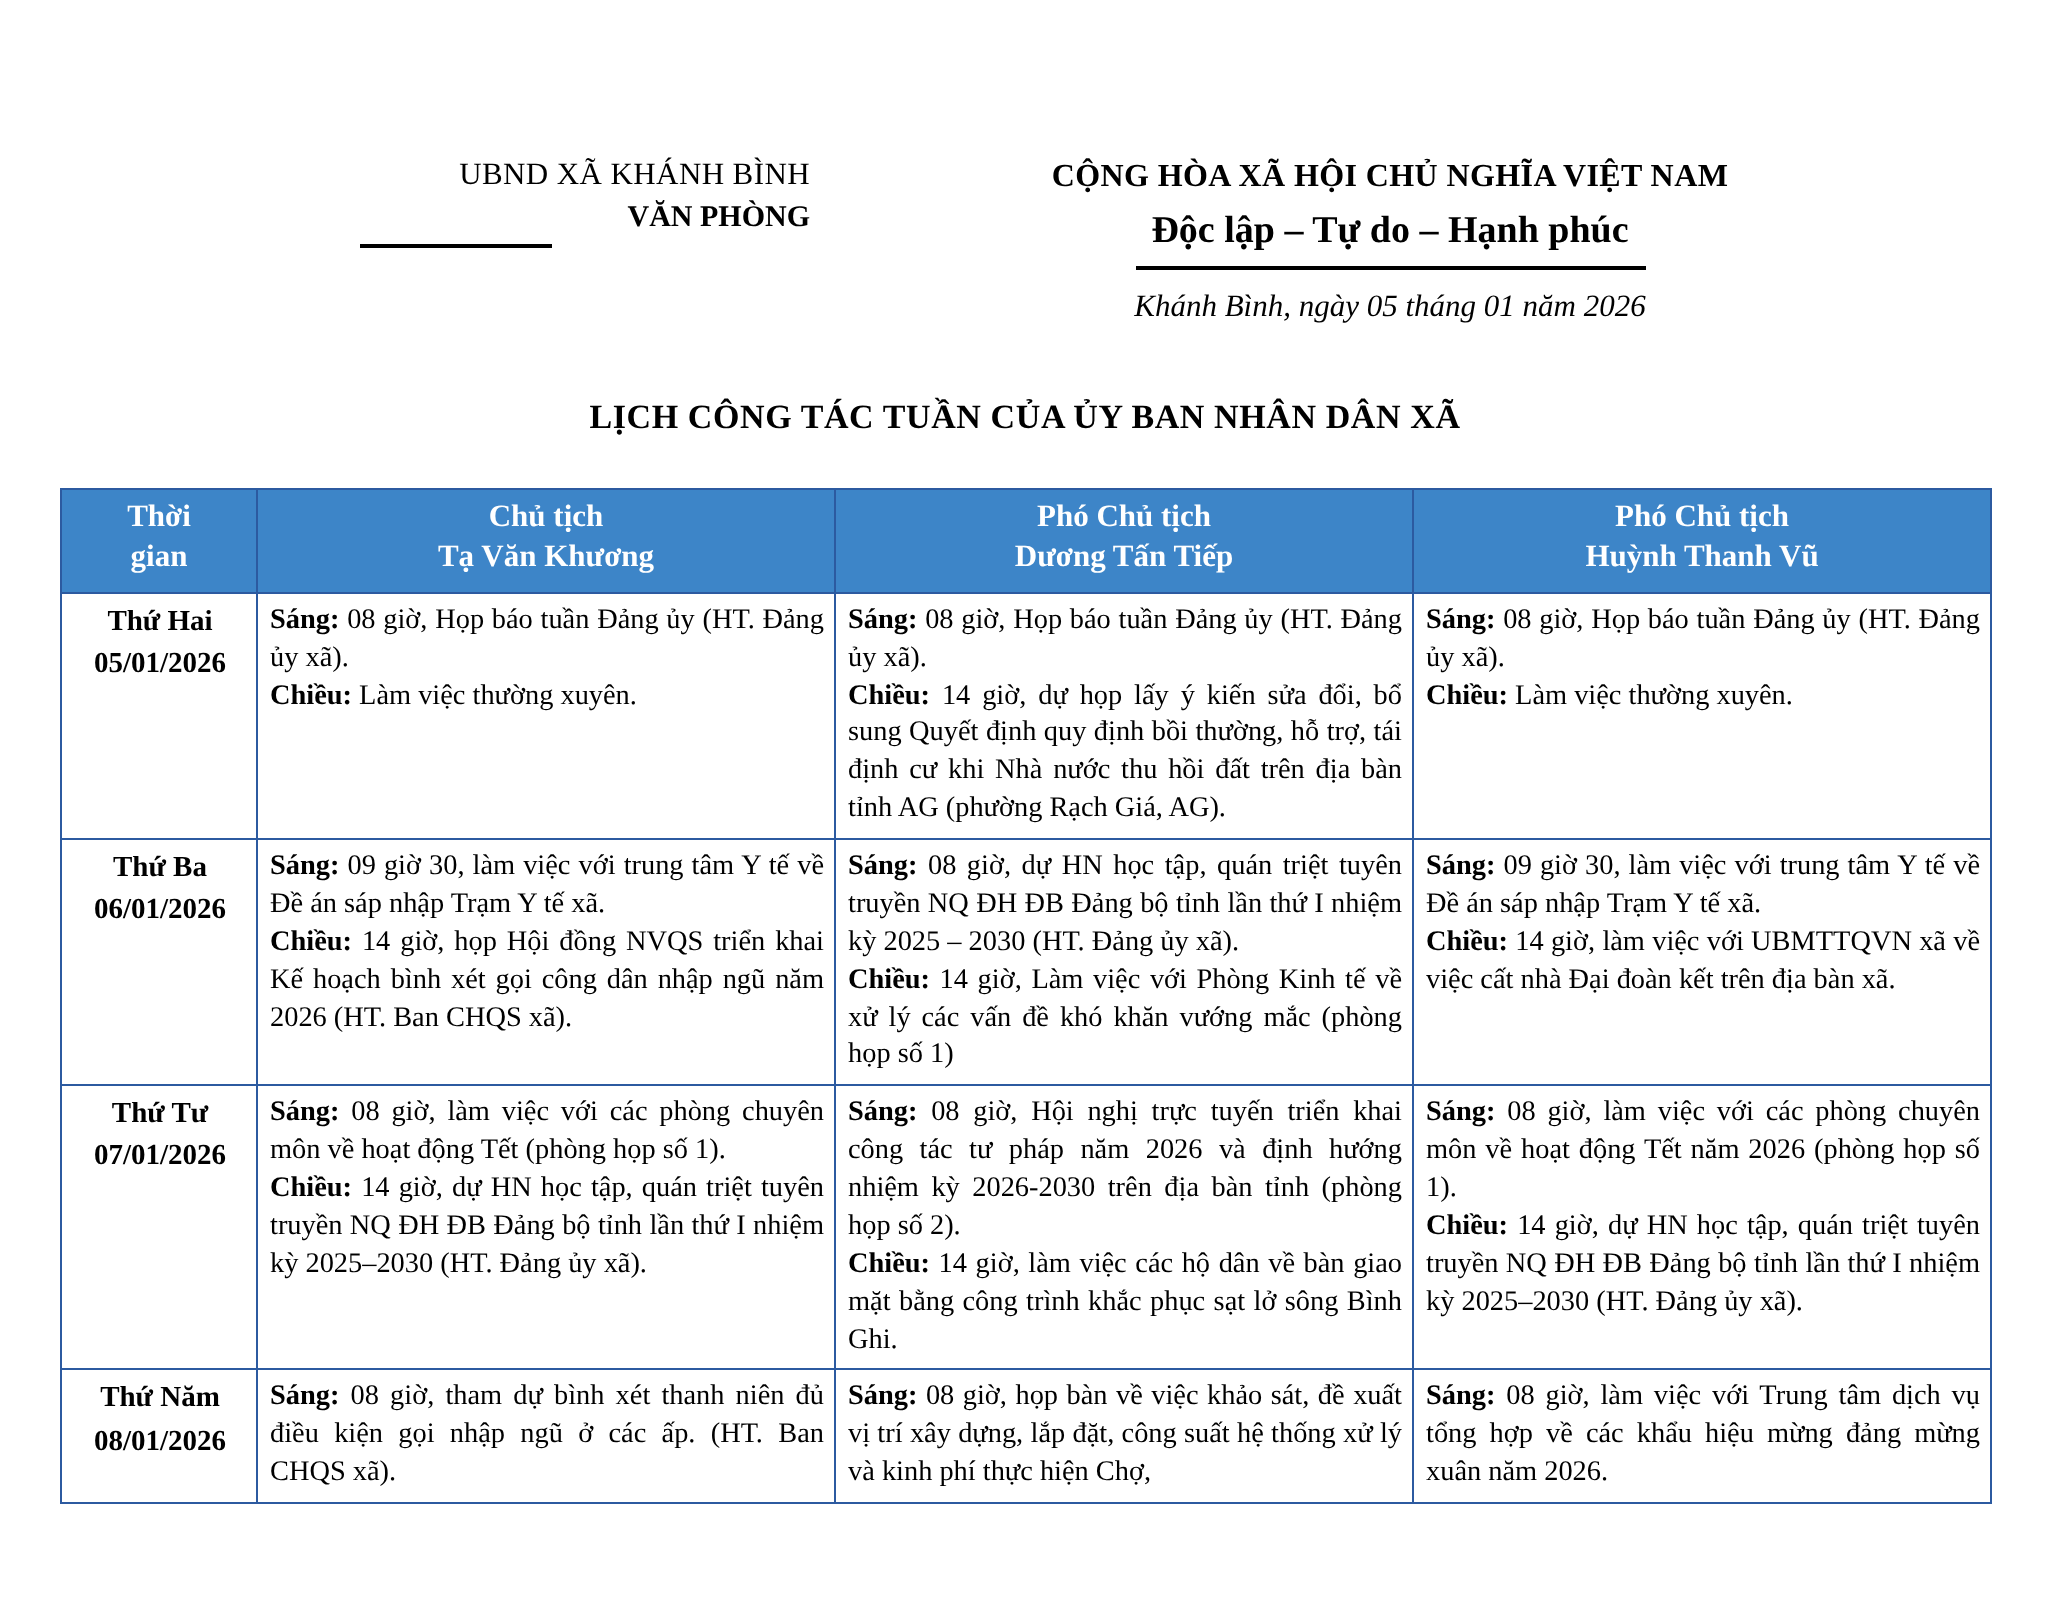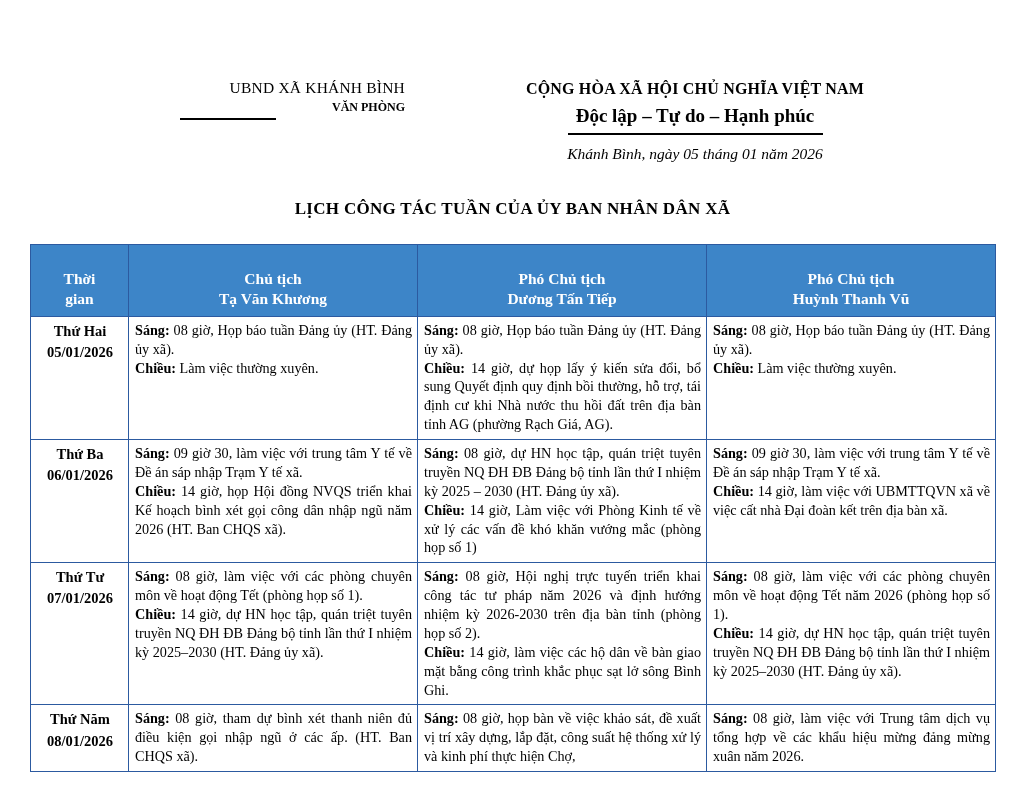--- a/index.html
+++ b/index.html
@@ -38,21 +38,21 @@
     flex: 1;
     text-align: center;
     padding-right: 10px;
   }
   .org-name {
     font-size: 15.5px;
     letter-spacing: 0.2px;
     line-height: 1.35;
   }
   .org-sub {
-    font-size: 12px;
+    font-size: 15px;
     font-weight: bold;
     line-height: 1.35;
   }
   .rule {
     width: 96px;
     height: 1.4px;
     background: #000;
     margin: 3px auto 0 auto;
   }
   .rule.long {
@@ -111,21 +111,21 @@
     padding: 4px 5px 5px 6px;
   }
   table.schedule thead th {
     background: #3d85c8;
     color: #ffffff;
     text-align: center;
     vertical-align: middle;
     font-weight: bold;
     font-size: 15.5px;
     line-height: 1.3;
-    padding: 24px 4px 7px 4px;
+    padding: 4px 4px 7px 4px;
     border-color: #2c5aa0;
   }
   col.c-time { width: 98px; }
   col.c-person { width: 289px; }
 
   td.time-cell {
     text-align: center;
     vertical-align: middle;
     font-weight: bold;
     font-size: 14.5px;

